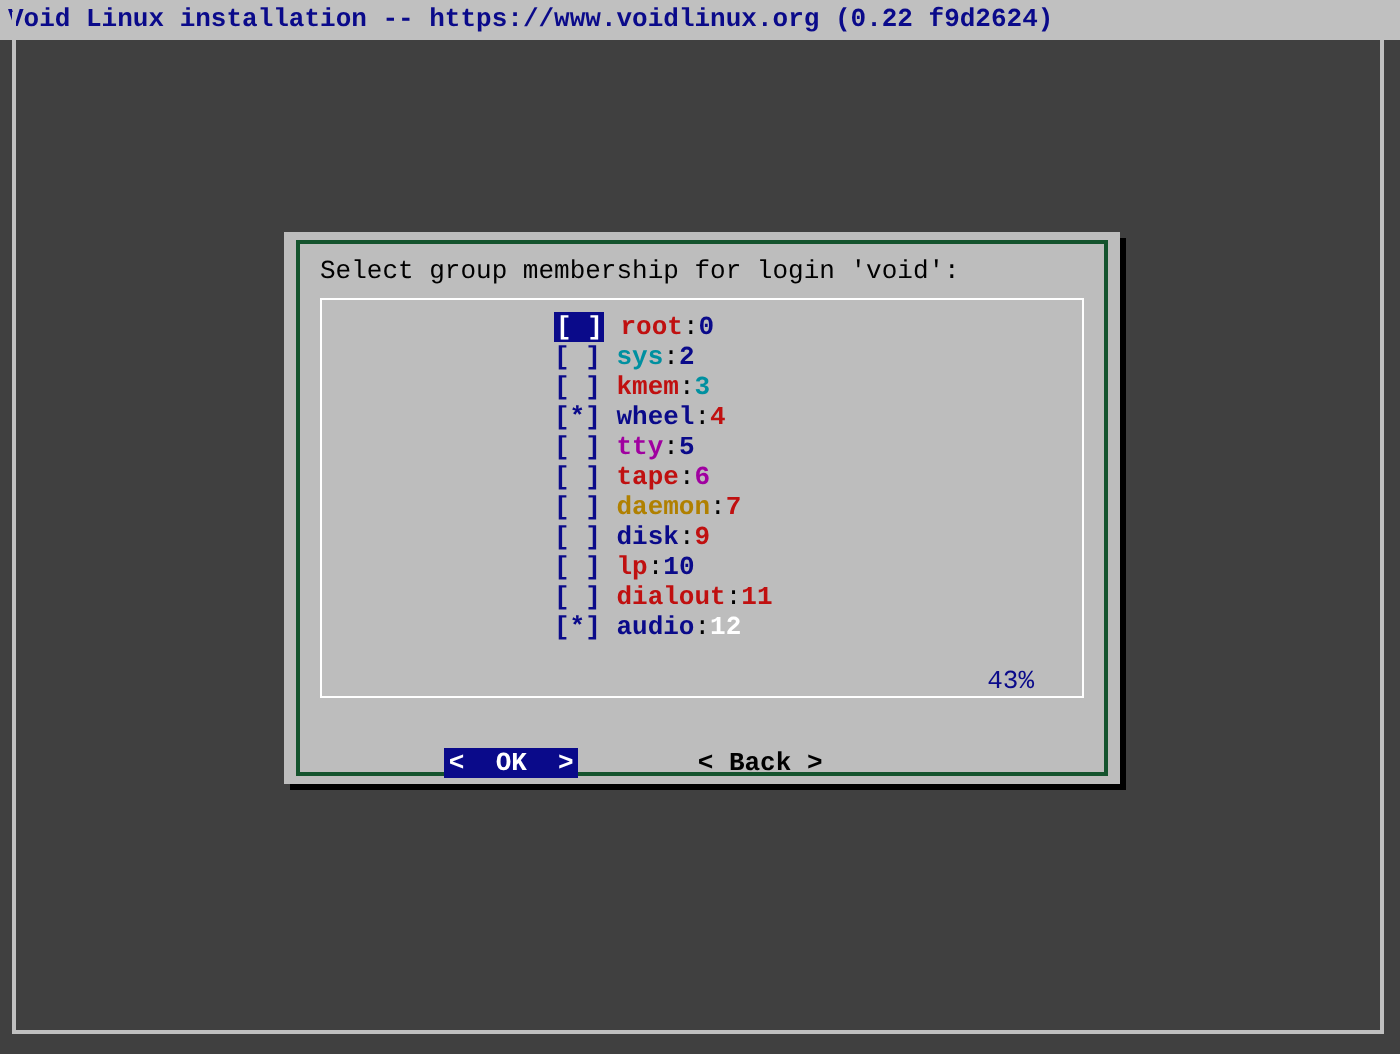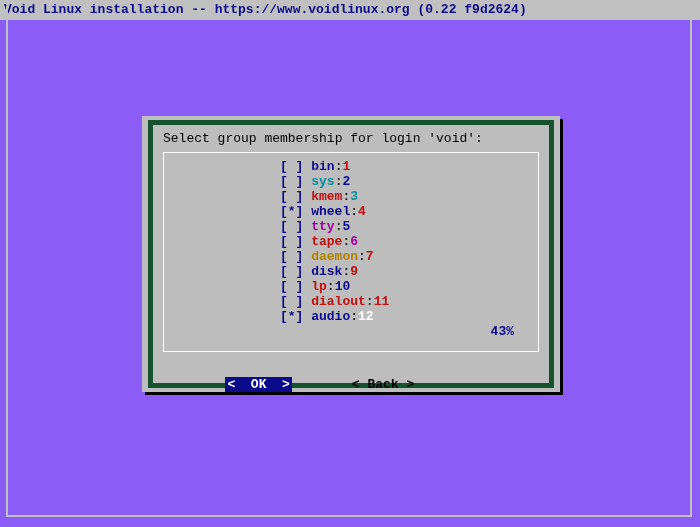--- a/index.html
+++ b/index.html
@@ -10,21 +10,21 @@
     overflow: hidden;
     background: #000;
     font-family: "Courier New", Courier, monospace;
     font-size: 13px;
     line-height: 15px;
   }
   .screen {
     position: relative;
     width: 700px;
     height: 527px;
-    background: #8b5cf6; 
+    background: #404040; 
   }
   .titlebar {
     position: absolute;
     top: 0;
     left: 0;
     right: 0;
     height: 18px;
     background: #c0c0c0;
     color: #0a0a8a;
     font-weight: bold;
@@ -50,21 +50,21 @@
     background: #bdbdbd;
     box-sizing: border-box;
     box-shadow: 3px 3px 0 #000;
   }
   .dialog-inner {
     position: absolute;
     top: 4px;
     left: 6px;
     right: 6px;
     bottom: 4px;
-    border: 5px solid #14532d;
+    border: 2px solid #14532d;
     box-sizing: border-box;
     padding: 4px 10px 4px 10px;
   }
   .prompt {
     color: #000;
     white-space: pre;
     padding: 2px 0 6px 0;
   }
   .list-frame {
     border: 1px solid #ffffff;
@@ -91,23 +91,23 @@
   .name.yellow  { color: #b08000; text-align: right; }
   .id.red     { color: #c01010; }
   .id.blue    { color: #0a0a8a; }
   .id.cyan    { color: #0090a0; }
   .id.magenta { color: #a000a0; }
   .id.yellow  { color: #b08000; }
   .id.white   { color: #ffffff; }
   .pct {
     position: absolute;
     right: 24px;
-    bottom: 12px;
+    bottom: 0px;
     color: #0a0a8a;
-    font-weight: bold;
+    font-weight: normal;
     margin-top: 47px;
   }
   .button-row {
     padding-top: 10px;
     text-align: left;
     white-space: pre;
   }
   .btn {
     display: inline-block;
     font-weight: bold;
@@ -131,21 +131,21 @@
 
   <div class="outer-box"></div>
 
   <div class="dialog">
     <div class="dialog-inner">
 
       <div class="prompt">Select group membership for login 'void':</div>
 
       <div class="list-frame" id="group-list">
 
-          <div class="row"><span class="cb">[ ]</span> <span class="name blue">bin</span><span style="color: rgb(0, 0, 0);">:</span><span class="id red">1</span></div>
+        <div class="row sel"><span class="cb">[ ]</span> <span class="name red">root</span><span style="color: rgb(0, 0, 0);">:</span><span class="id blue">0</span></div>
           <div class="row"><span class="cb">[ ]</span> <span class="name cyan">sys</span><span style="color: rgb(0, 0, 0);">:</span><span class="id blue">2</span></div>
           <div class="row"><span class="cb">[ ]</span> <span class="name red">kmem</span><span style="color: rgb(0, 0, 0);">:</span><span class="id cyan">3</span></div>
           <div class="row"><span class="cb">[*]</span> <span class="name blue">wheel</span><span style="color: rgb(0, 0, 0);">:</span><span class="id red">4</span></div>
           <div class="row"><span class="cb">[ ]</span> <span class="name magenta">tty</span><span style="color: rgb(0, 0, 0);">:</span><span class="id blue">5</span></div>
           <div class="row"><span class="cb">[ ]</span> <span class="name red">tape</span><span style="color: rgb(0, 0, 0);">:</span><span class="id magenta">6</span></div>
           <div class="row"><span class="cb">[ ]</span> <span class="name yellow">daemon</span><span style="color: rgb(0, 0, 0);">:</span><span class="id red">7</span></div>
           <div class="row"><span class="cb">[ ]</span> <span class="name blue">disk</span><span style="color: rgb(0, 0, 0);">:</span><span class="id red">9</span></div>
           <div class="row"><span class="cb">[ ]</span> <span class="name red">lp</span><span style="color: rgb(0, 0, 0);">:</span><span class="id blue">10</span></div>
           <div class="row"><span class="cb">[ ]</span> <span class="name red">dialout</span><span style="color: rgb(0, 0, 0);">:</span><span class="id red">11</span></div>
           <div class="row"><span class="cb">[*]</span> <span class="name blue">audio</span><span style="color: rgb(0, 0, 0);">:</span><span class="id white">12</span></div>

